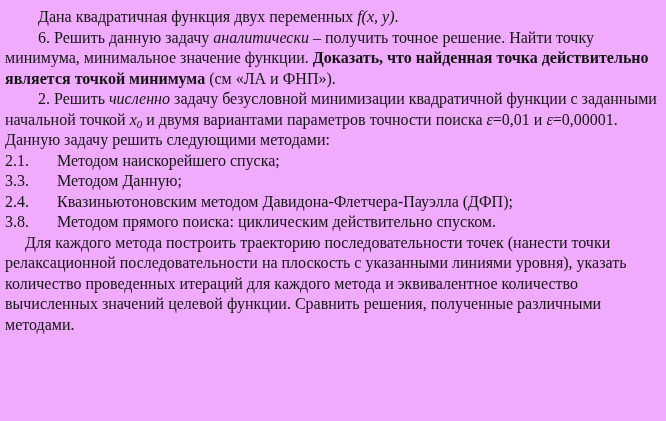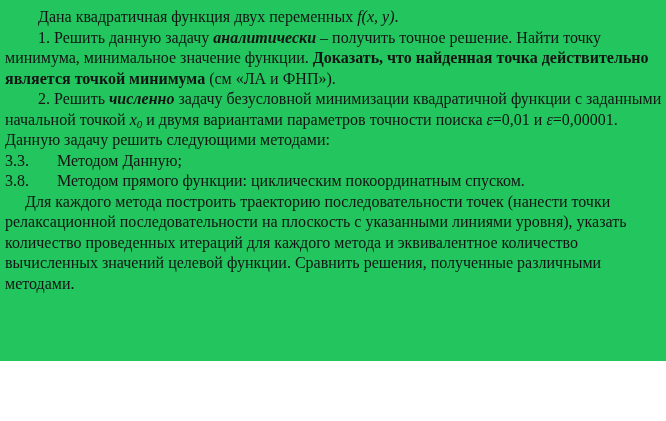--- a/index.html
+++ b/index.html
@@ -3,39 +3,39 @@
 <meta charset="utf-8">
 <style>
   html, body {
     margin: 0;
     padding: 0;
     background: #ffffff;
   }
   .page {
     position: relative;
     width: 666px;
-    height: 361px;
+    height: 421px;
     box-sizing: border-box;
     padding: 7px 4px 0 5px;
-    background: #22c55e;
+    background: #f0abfc;
     color: #141414;
     font-family: "Liberation Serif", "DejaVu Serif", serif;
     font-size: 16px;
     line-height: 20.5px;
     overflow: hidden;
   }
   p.para {
     margin: 0;
     text-align: left;
   }
   .p-indent { text-indent: 33px; }
   .p-indent-sm { text-indent: 20px; }
   .gap-one-line { margin-top: 20px; }
   .gap-before-task2 { margin-top: 14px; }
-  .it { font-style: italic; font-weight: bold; }
+  .it { font-style: italic; }
   .bold { font-weight: bold; }
   .math {
     font-style: italic;
     font-family: "Liberation Serif", "DejaVu Serif", serif;
   }
   sub.math-sub {
     font-size: 11px;
     font-style: italic;
     vertical-align: -3px;
     line-height: 0;
@@ -52,30 +52,38 @@
   .method-text { flex: 1; }
 </style>
 </head>
 <body>
 
 <div class="page">
 
   <p class="para p-indent"><span>Дана квадратичная функция двух переменных </span><span class="math">f(x, y)</span><span>.</span></p>
 
 
-  <p class="para p-indent"><span>1. Решить данную задачу </span><span class="it">аналитически</span><span> – получить точное решение. Найти точку минимума, минимальное значение функции. </span><span class="bold">Доказать, что найденная точка действительно является точкой минимума</span><span> (см «ЛА и ФНП»).</span></p>
+  <p class="para p-indent"><span>6. Решить данную задачу </span><span class="it">аналитически</span><span> – получить точное решение. Найти точку минимума, минимальное значение функции. </span><span class="bold">Доказать, что найденная точка действительно является точкой минимума</span><span> (см «ЛА и ФНП»).</span></p>
 
   <p class="para p-indent gap-before-task2"><span>2. Решить </span><span class="it">численно</span><span> задачу безусловной минимизации квадратичной функции с заданными начальной точкой </span><span class="math">x</span><sub class="math-sub">0</sub><span> и двумя вариантами параметров точности поиска </span><span class="math">ε</span><span>=0,01 и </span><span class="math">ε</span><span>=0,00001. Данную задачу решить следующими методами:</span></p>
 
   <div class="method-list">
     <div class="method-row">
+        <span class="method-num">2.1.</span>
+        <span class="method-text">Методом наискорейшего спуска;</span>
+      </div>
+    <div class="method-row">
         <span class="method-num">3.3.</span>
         <span class="method-text">Методом Данную;</span>
       </div>
     <div class="method-row">
+        <span class="method-num">2.4.</span>
+        <span class="method-text">Квазиньютоновским методом Давидона-Флетчера-Пауэлла (ДФП);</span>
+      </div>
+    <div class="method-row">
         <span class="method-num">3.8.</span>
-        <span class="method-text">Методом прямого функции: циклическим покоординатным спуском.</span>
+        <span class="method-text">Методом прямого поиска: циклическим действительно спуском.</span>
       </div>
   </div>
 
   <p class="para p-indent-sm"><span>Для каждого метода построить траекторию последовательности точек (нанести точки релаксационной последовательности на плоскость с указанными линиями уровня), указать количество проведенных итераций для каждого метода и эквивалентное количество вычисленных значений целевой функции. Сравнить решения, полученные различными методами.</span></p>
 
 </div>
 
 </body></html>

